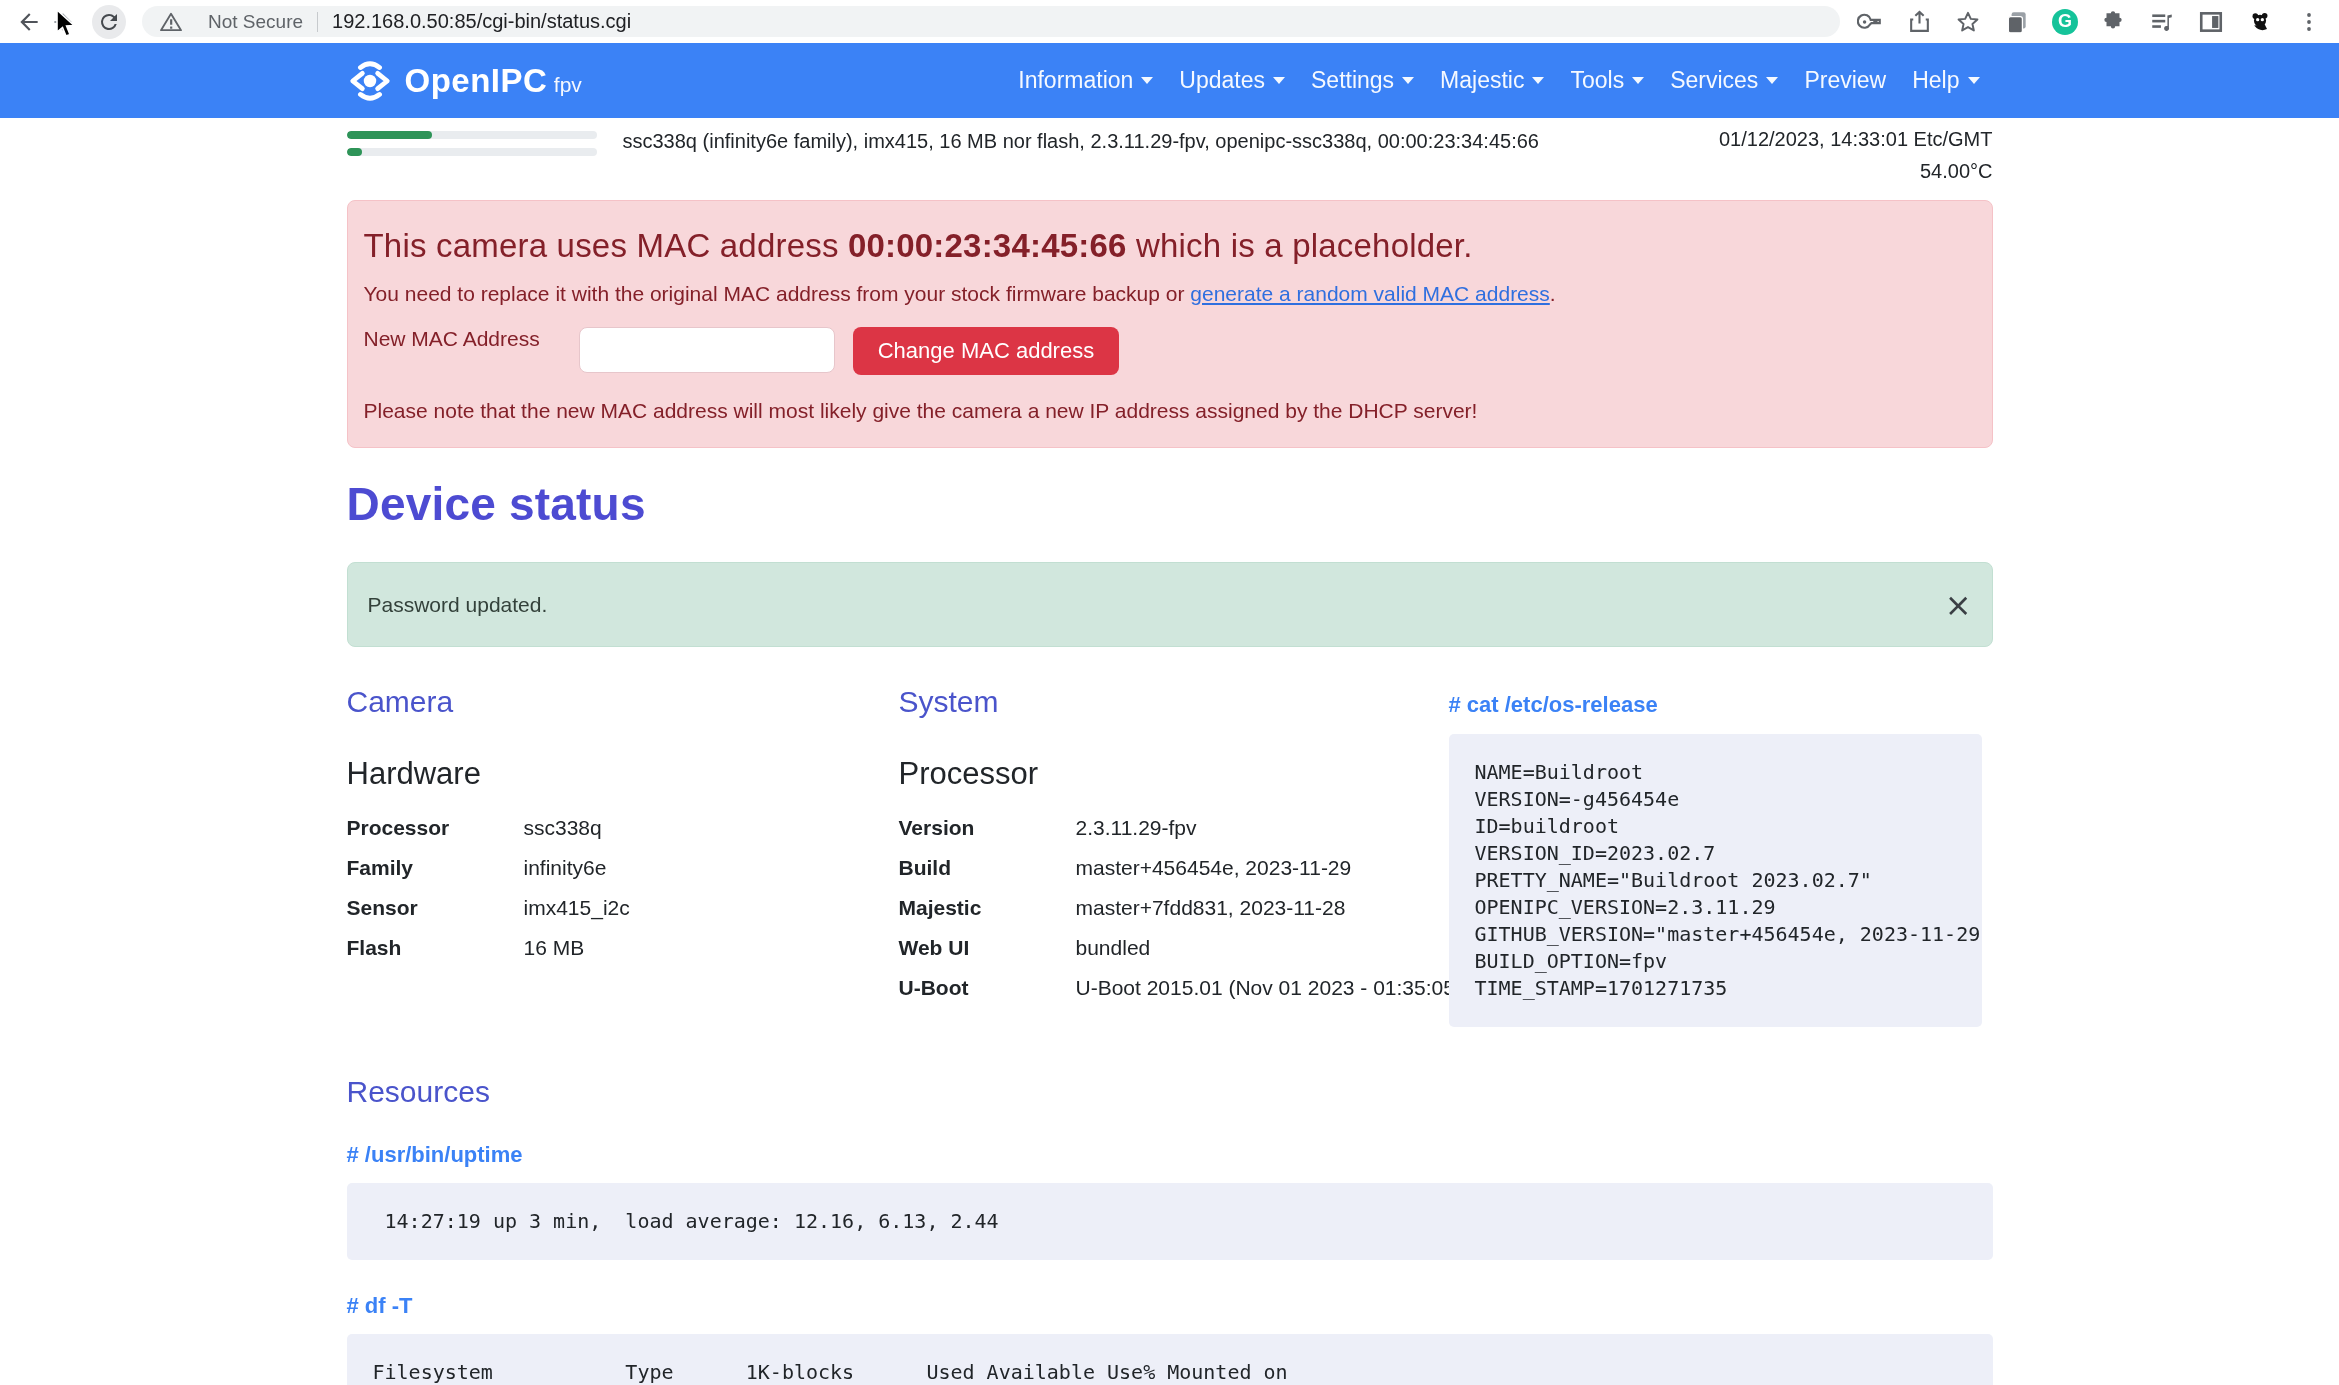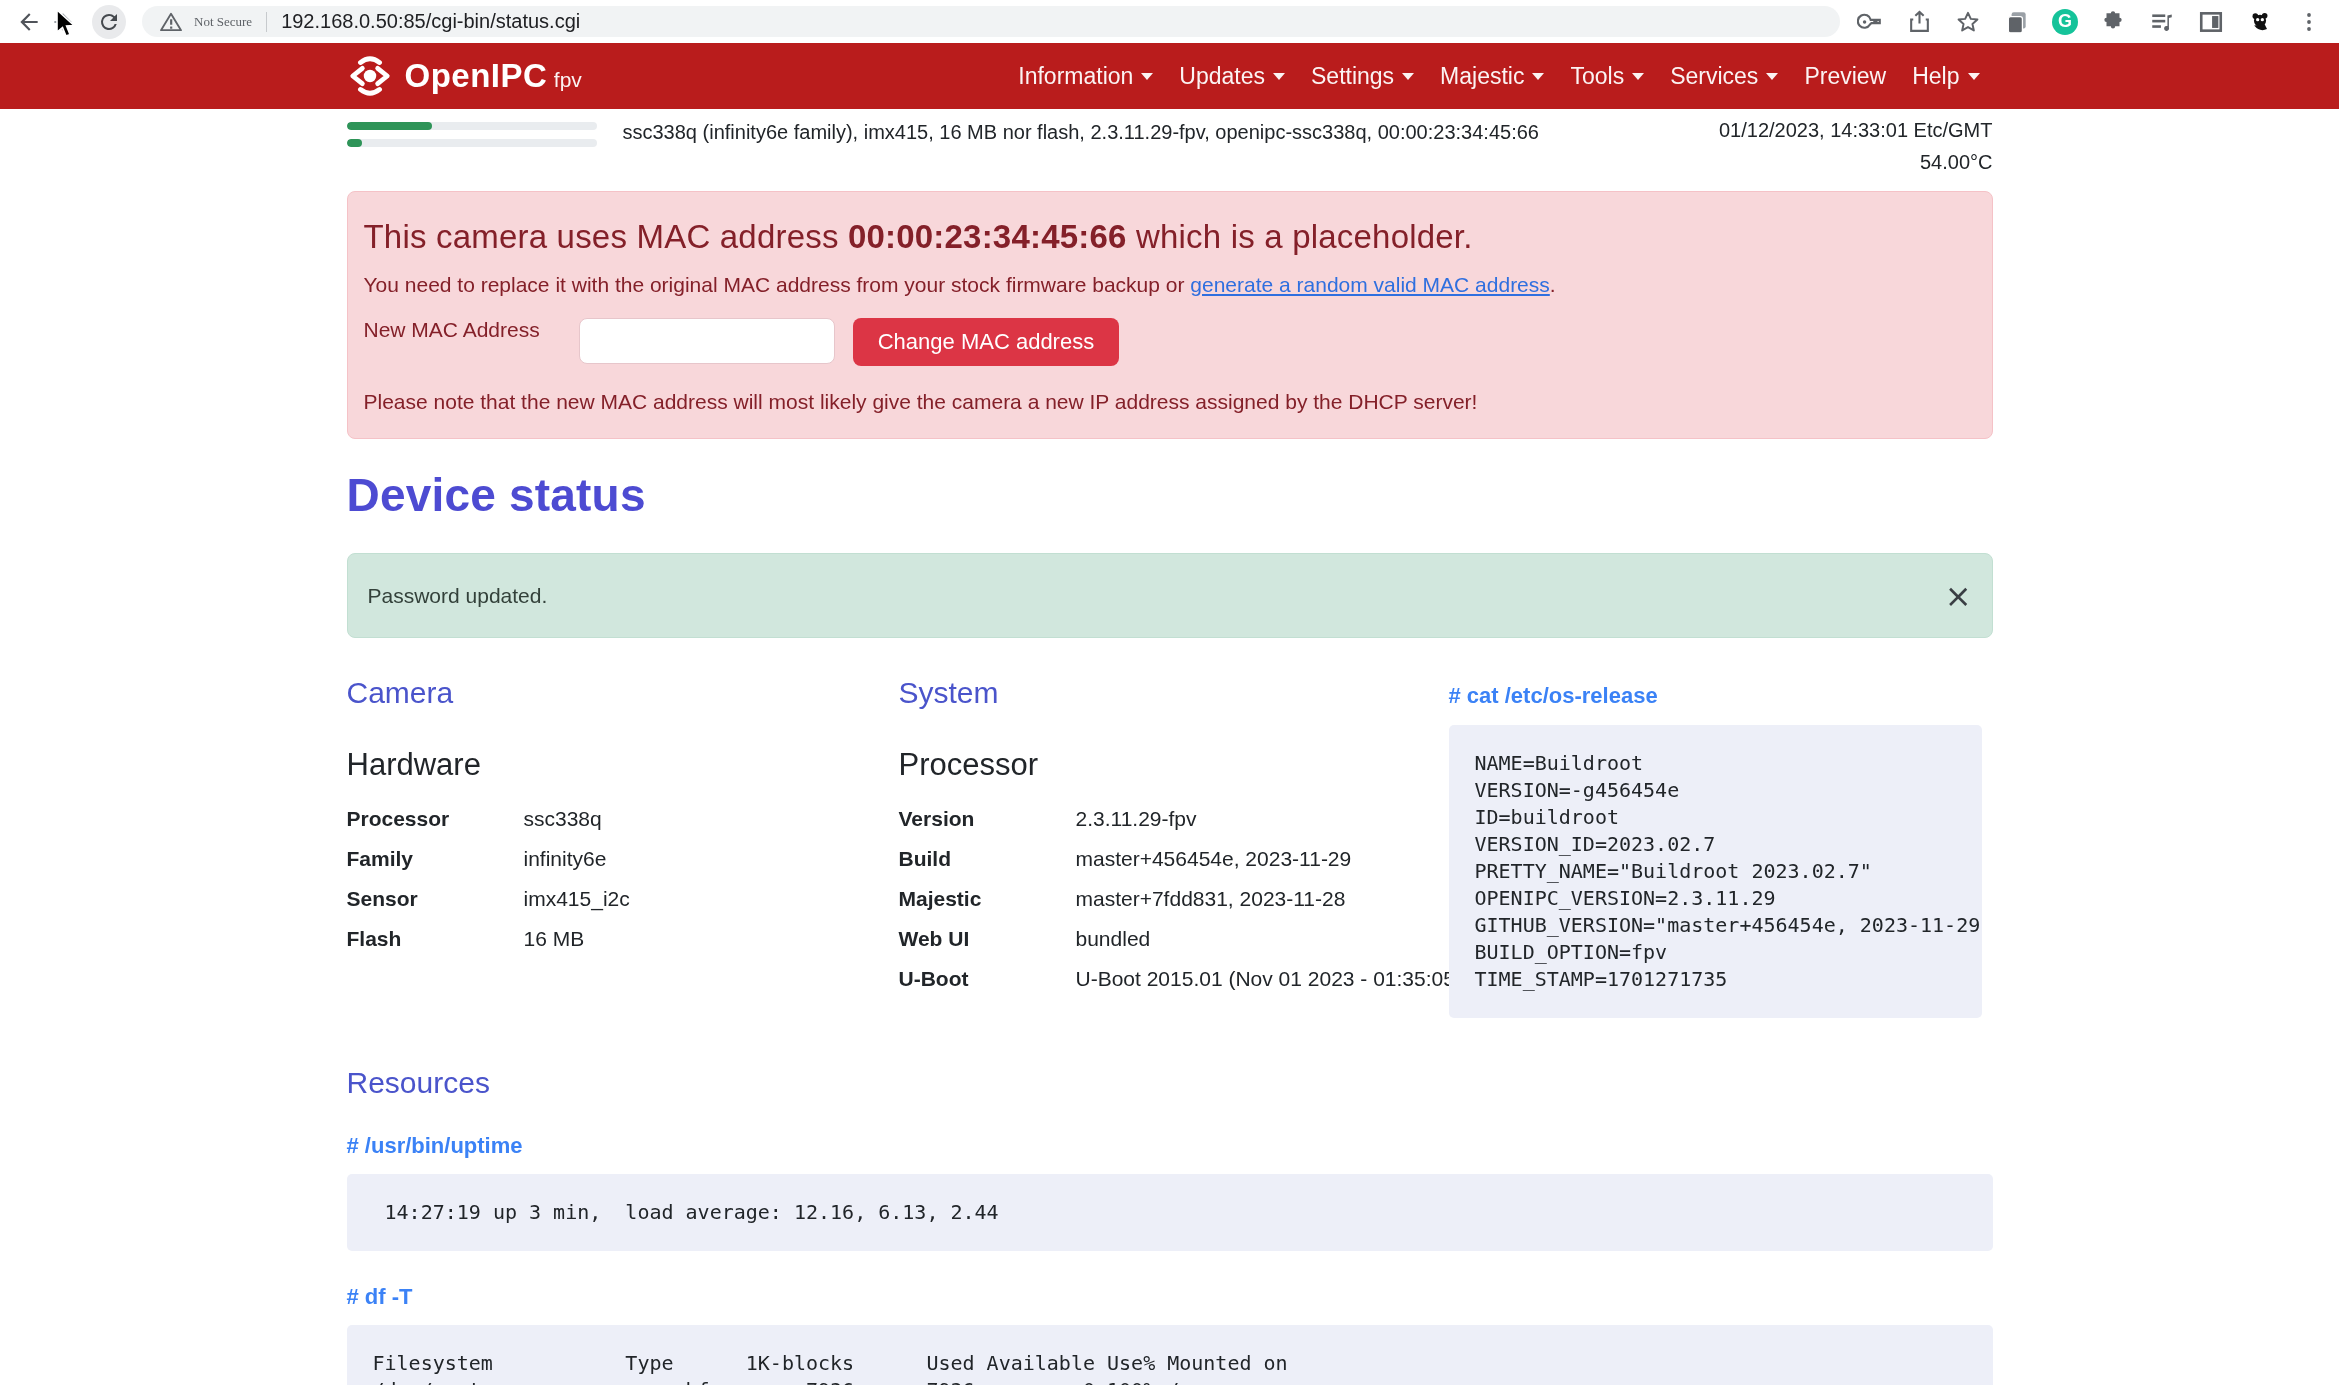--- a/index.html
+++ b/index.html
@@ -26,30 +26,30 @@
     margin-left: 16px;
     flex: 1 1 auto;
     height: 31px;
     background: #f1f3f4;
     border-radius: 16px;
     display: flex;
     align-items: center;
     padding: 0 18px;
     max-width: 1775px;
   }
-  .addr-security { display: flex; align-items: center; gap: 12px; color: #5f6368; font-size: 13px; font-family: Liberation Serif, serif; }
+  .addr-security { display: flex; align-items: center; gap: 26px; color: #5f6368; font-size: 19px; }
   .addr-divider { width: 1px; height: 20px; background: #c7cacd; margin: 0 14px; }
   .addr-url { color: #202124; font-size: 20px; white-space: nowrap; }
   .tb-right { display: flex; align-items: center; gap: 21px; margin-left: 16px; padding-right: 4px; }
   .tb-right .ico { display: flex; align-items: center; justify-content: center; width: 28px; height: 28px; }
   .grammarly-badge { width: 26px; height: 26px; border-radius: 50%; background: #15c39a; color: #fff; font-size: 18px; font-weight: 700; display: flex; align-items: center; justify-content: center; }
   .cursor-pointer { position: absolute; left: 54px; top: 9px; z-index: 50; }
 
   
-  .navbar { height: 66px; background: #b91c1c; text-align: center; }
+  .navbar { height: 75px; background: #3b82f6; text-align: center; }
   .navbar-inner {
     width: 1646px; margin: 0 auto; height: 100%;
     display: flex; align-items: center; justify-content: space-between;
   }
   .brand { display: flex; align-items: center; gap: 12px; color: #ffffff; }
   .brand-text { font-size: 33px; font-weight: 700; letter-spacing: 0.5px; }
   .brand-suffix { font-size: 21px; font-weight: 300; margin-left: 2px; opacity: 0.95; }
   .nav-items { display: flex; align-items: center; }
   .nav-item {
     display: flex; align-items: center;

